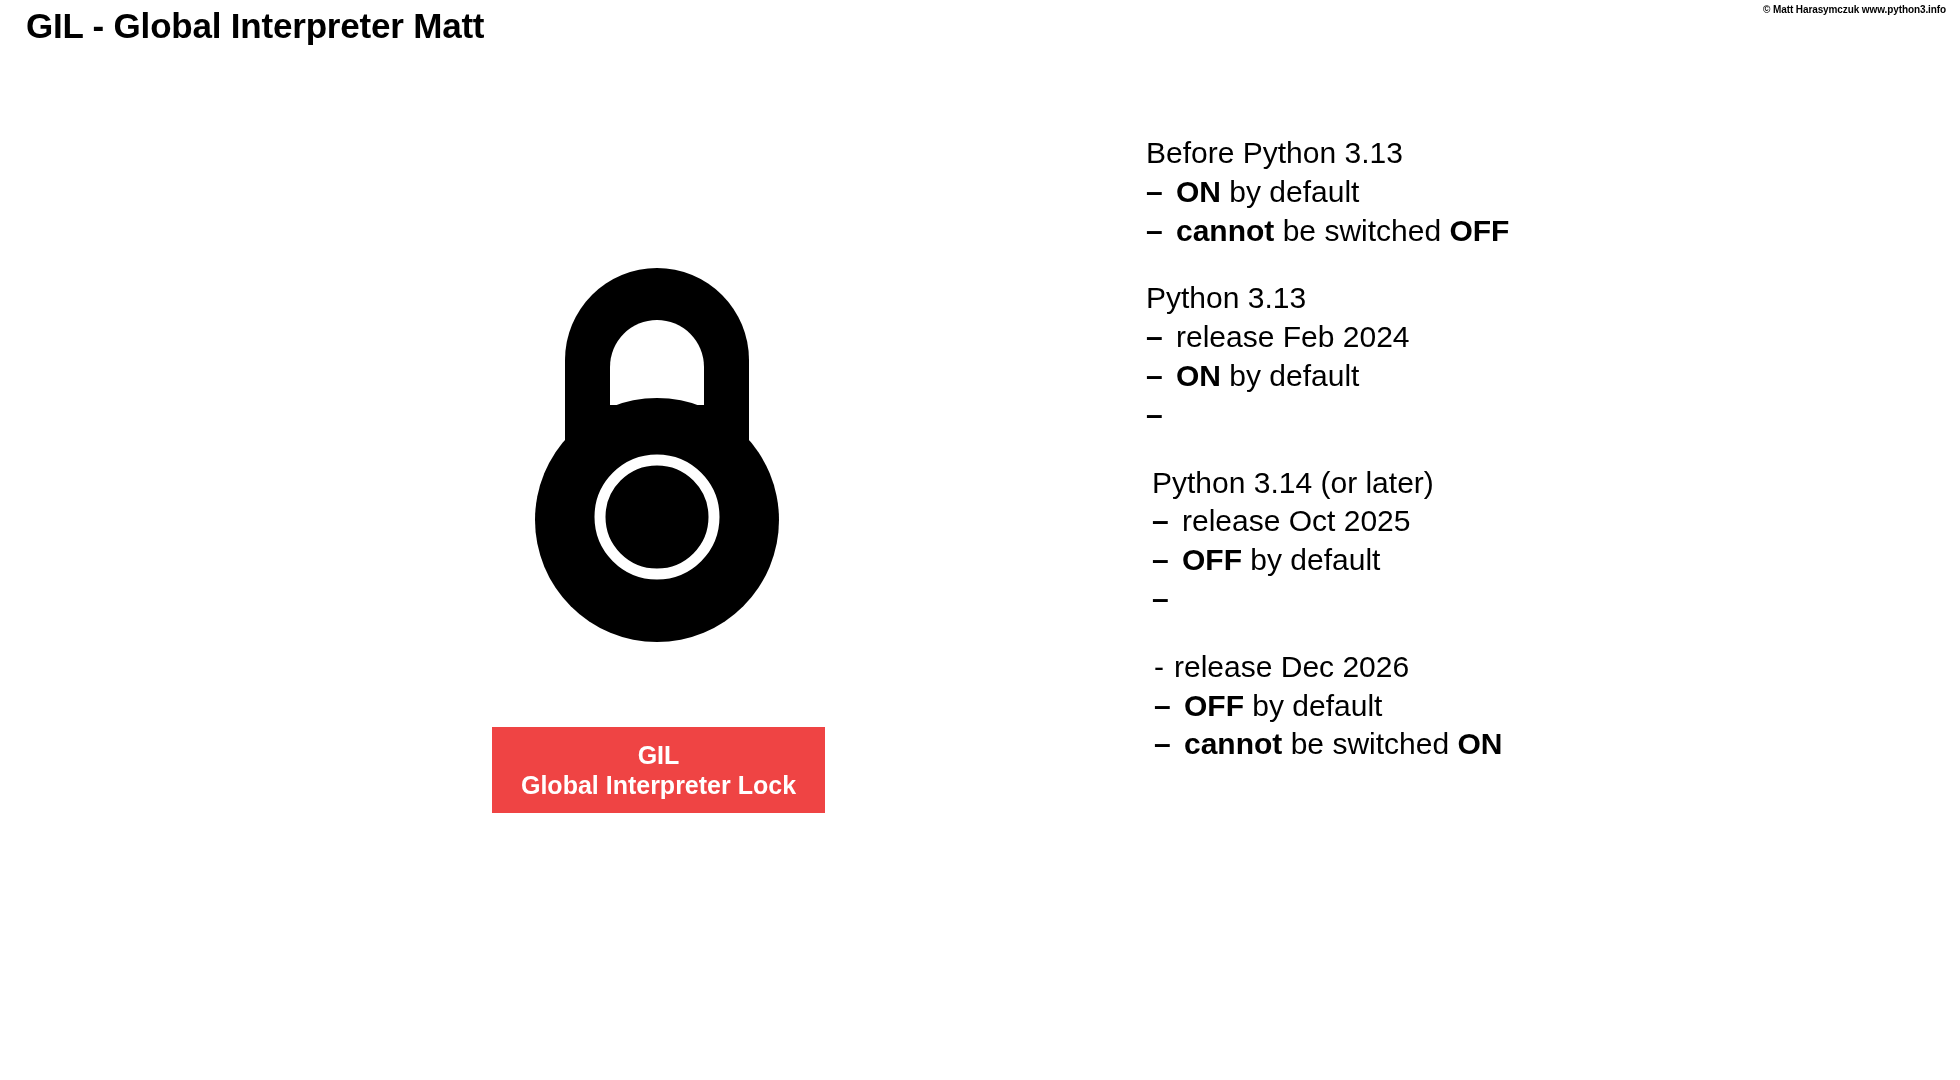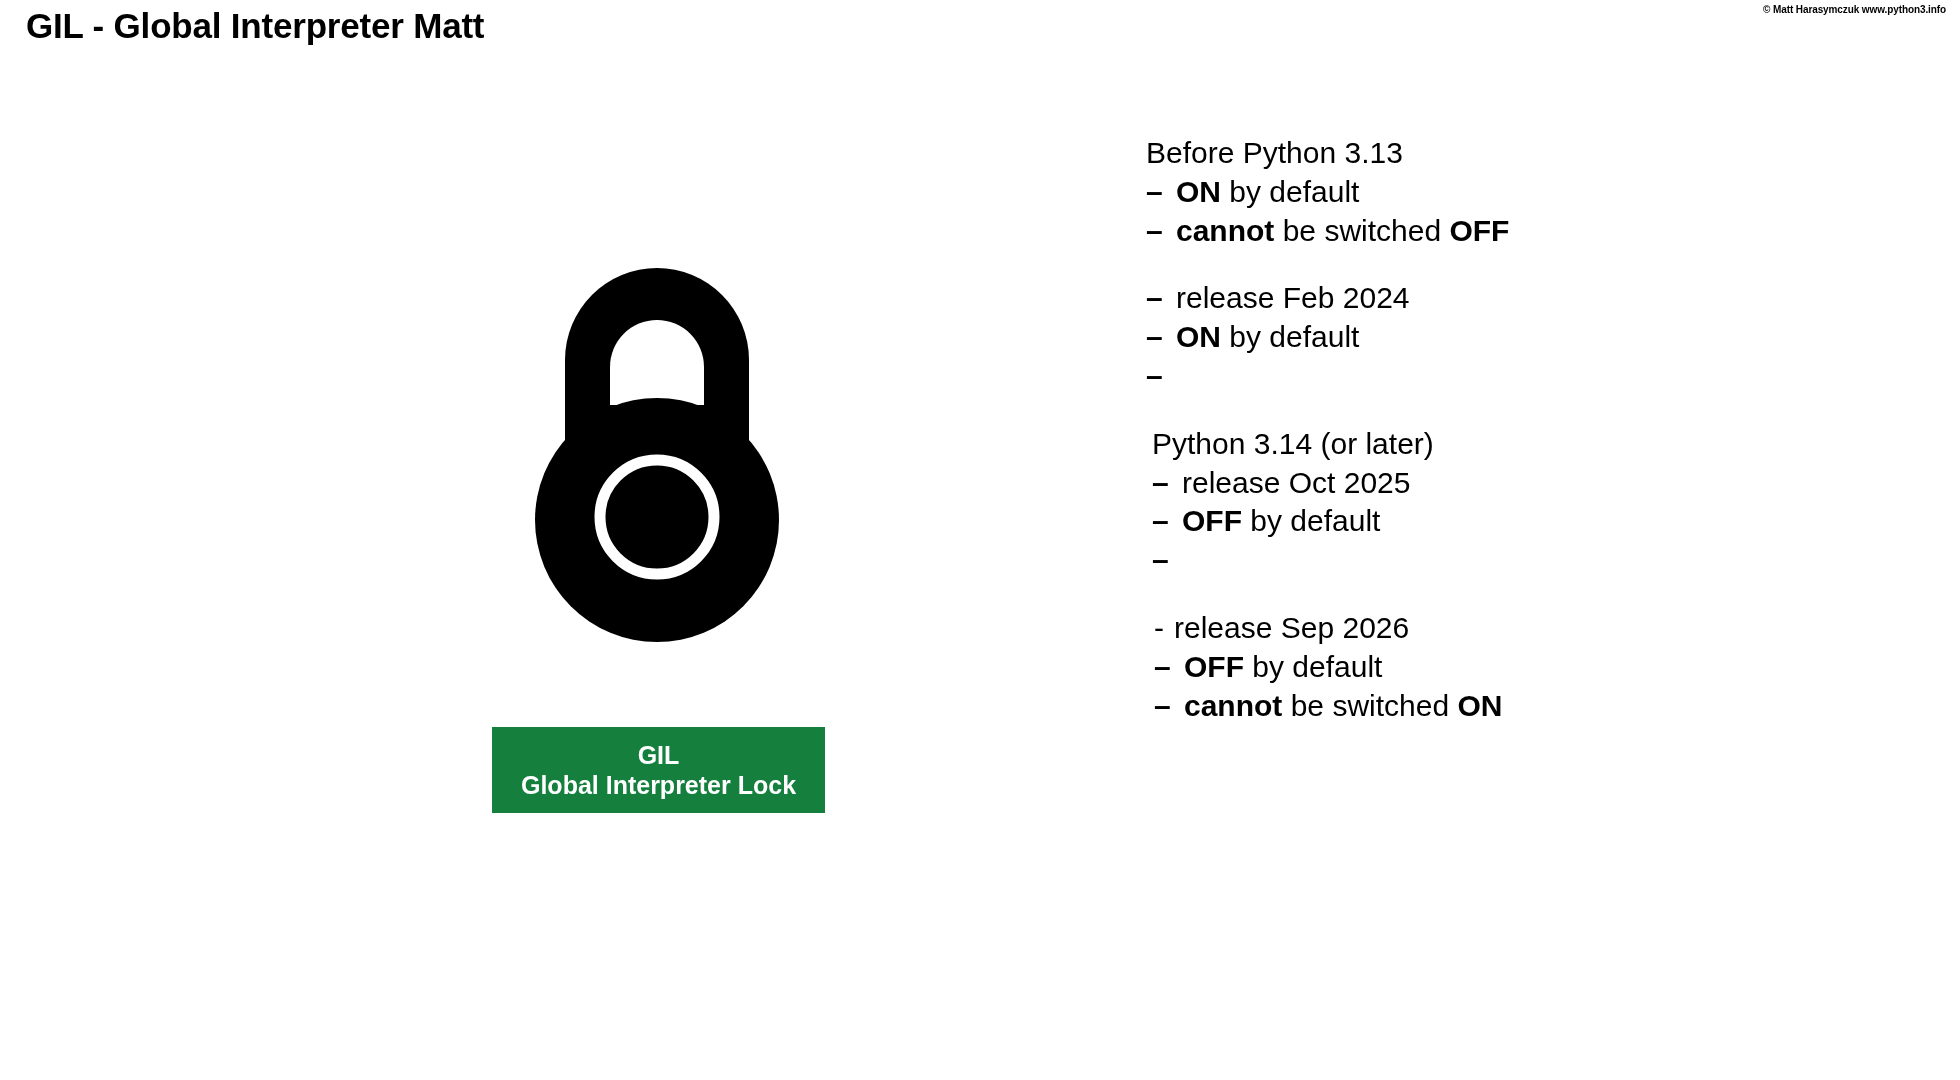--- a/index.html
+++ b/index.html
@@ -46,21 +46,21 @@
     height: 400px;
   }
   .lock-svg { display: block; }
 
   .gil-label {
     position: absolute;
     left: 492px;
     top: 727px;
     width: 333px;
     height: 86px;
-    background: #15803d;
+    background: #ef4444;
     color: #ffffff;
     display: flex;
     flex-direction: column;
     align-items: center;
     justify-content: center;
     font-weight: bold;
     line-height: 1.22;
   }
   .gil-label .line1 { font-size: 25px; }
   .gil-label .line2 { font-size: 25px; text-align: right; }
@@ -140,20 +140,21 @@
       <div class="note-item">
         <span class="bullet">–</span>
         <span class="note-text"><b>ON</b><span> by default</span></span>
       </div>
       <div class="note-item">
         <span class="bullet">–</span>
         <span class="note-text"><b>cannot</b><span> be switched </span><b>OFF</b></span>
       </div>
     </div>
     <div class="note-block indent-1">
+      <div class="note-heading">Python 3.13</div>
       <div class="note-item">
         <span class="bullet">–</span>
         <span class="note-text"><span>release Feb 2024</span></span>
       </div>
       <div class="note-item">
         <span class="bullet">–</span>
         <span class="note-text"><b>ON</b><span> by default</span></span>
       </div>
       <div class="note-item">
         <span class="bullet">–</span>
@@ -169,21 +170,21 @@
         <span class="bullet">–</span>
         <span class="note-text"><b>OFF</b><span> by default</span></span>
       </div>
       <div class="note-item">
         <span class="bullet">–</span>
       </div>
     </div>
     <div class="note-block indent-3">
       <div class="note-item">
         <span class="bullet thin">-</span>
-        <span class="note-text"><span>release Sep 2026</span></span>
+        <span class="note-text"><span>release Dec 2026</span></span>
       </div>
       <div class="note-item">
         <span class="bullet">–</span>
         <span class="note-text"><b>OFF</b><span> by default</span></span>
       </div>
       <div class="note-item">
         <span class="bullet">–</span>
         <span class="note-text"><b>cannot</b><span> be switched </span><b>ON</b></span>
       </div>
     </div>

